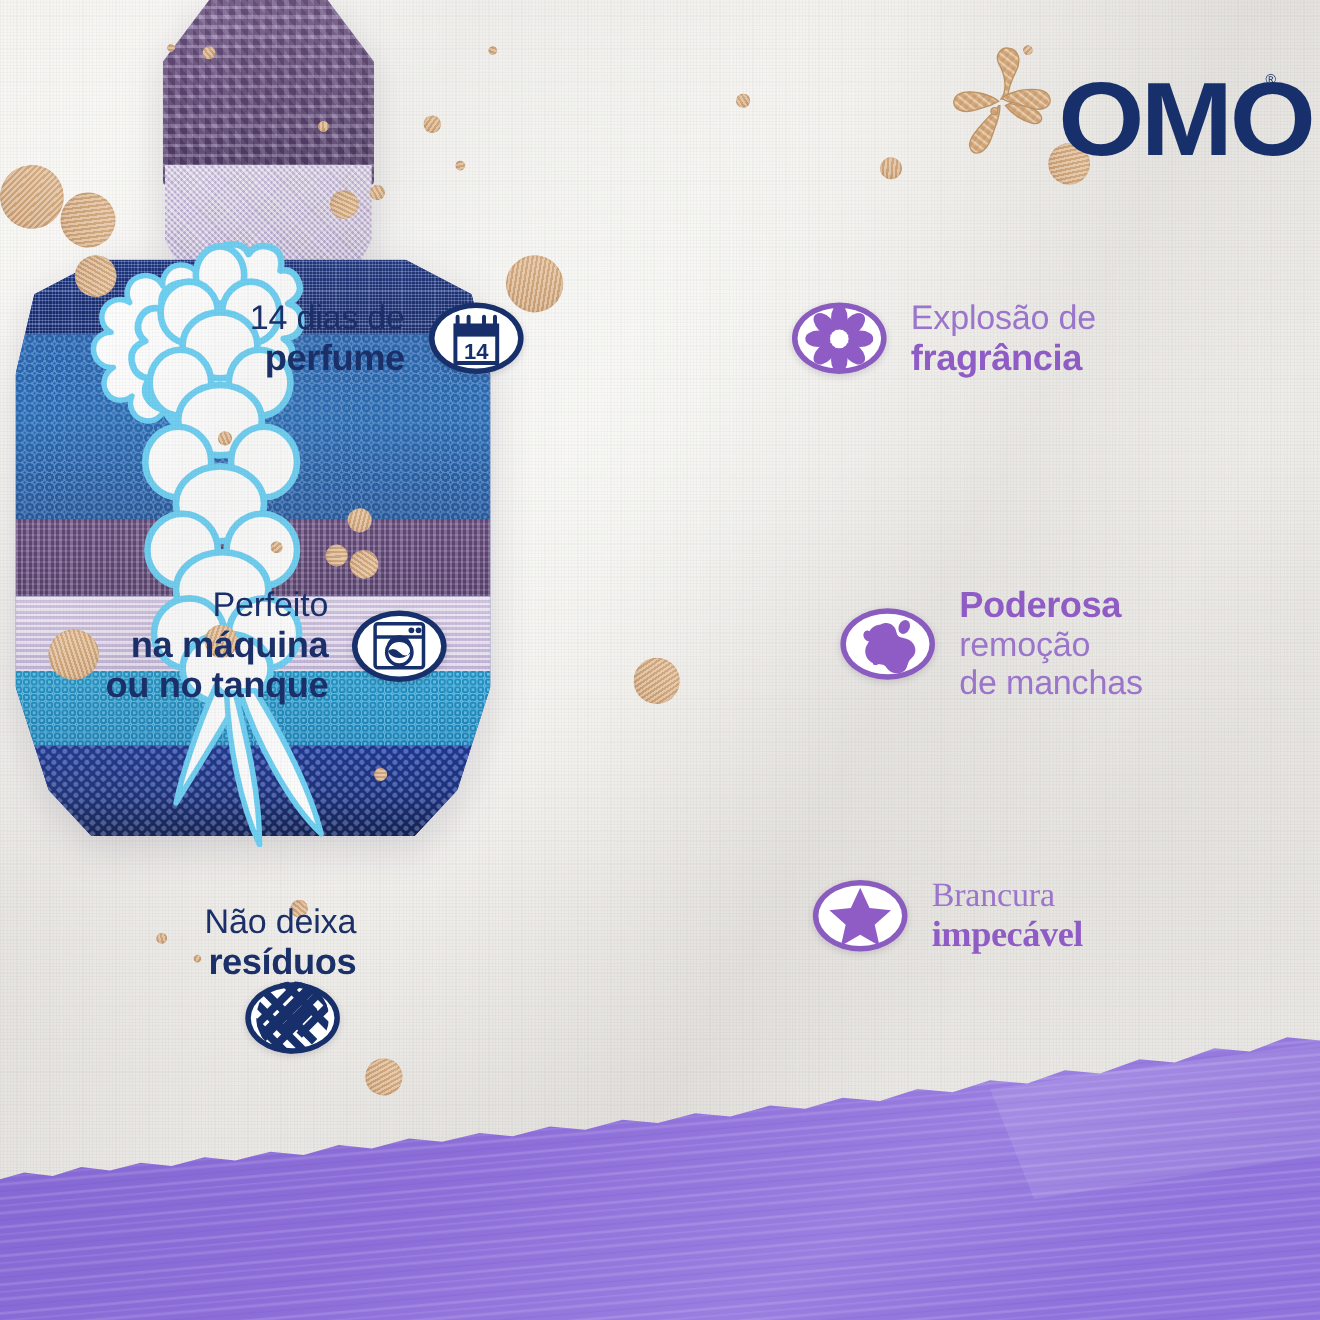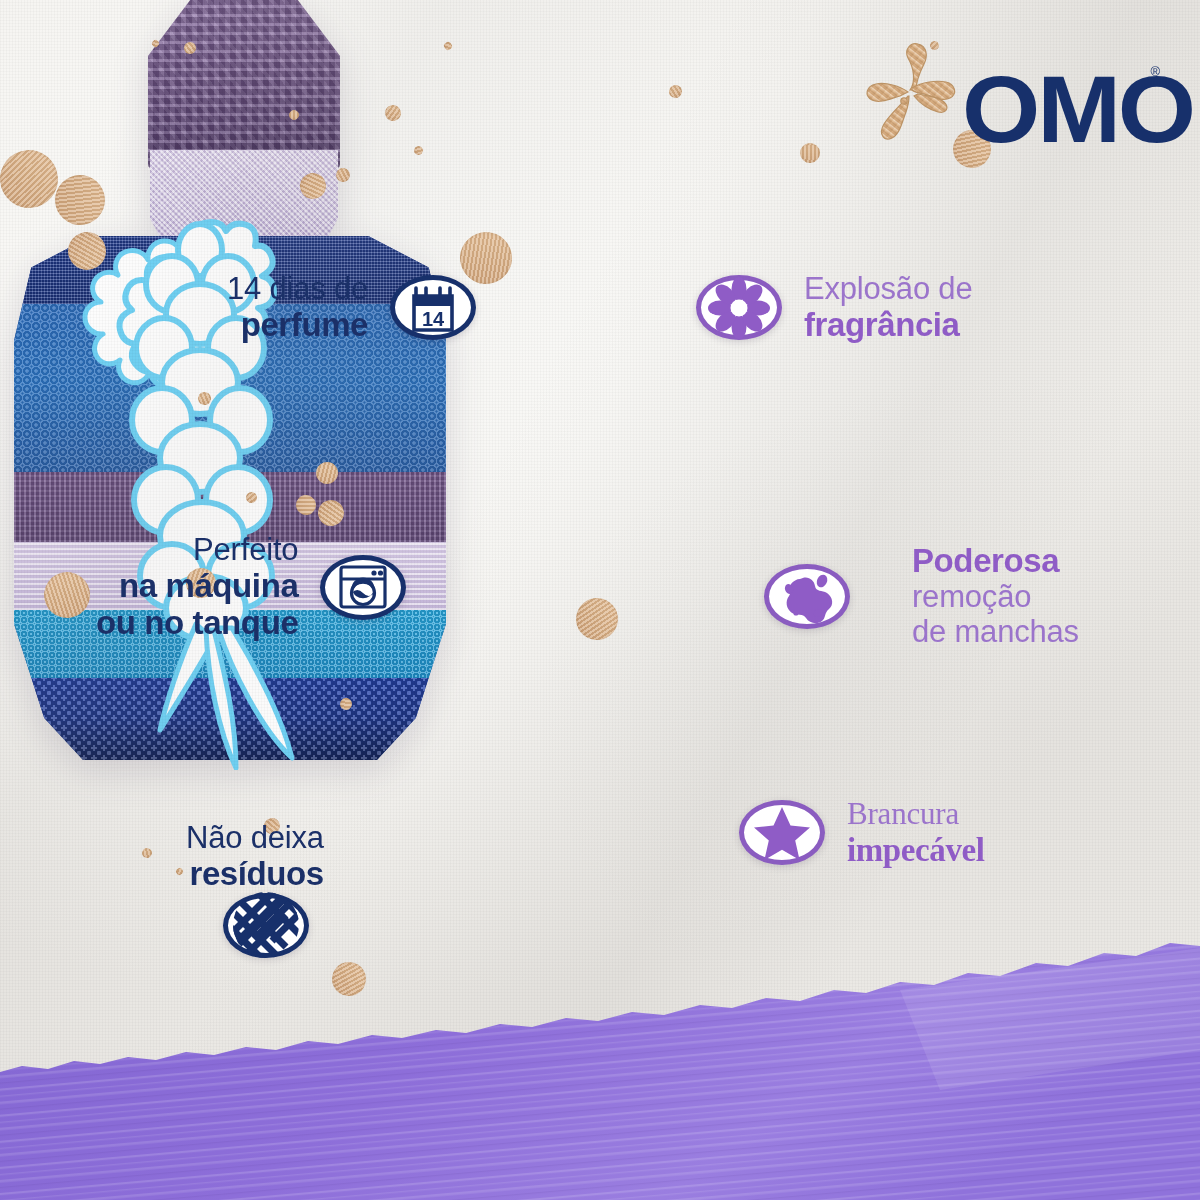--- a/index.html
+++ b/index.html
@@ -324,21 +324,21 @@
             <path d="M9 16 h38 v34 h-38 Z"></path>
             <path d="M11 8 v8 M21 8 v8 M35 8 v8 M45 8 v8" stroke-linecap="round"></path>
           </g>
           <rect x="9" y="16" width="38" height="10" fill="#17306b"></rect>
           <text x="28" y="46" text-anchor="middle" font-family="Liberation Sans, sans-serif" font-size="20" font-weight="bold" fill="#17306b">14</text>
         </svg>
       </div>
     </div>
   </div>
 
-  <div class="feature" style="left:696px; top:272px;">
+  <div class="feature" style="left:720px; top:272px;">
     <div class="badge purp">
       <div class="g">
         <svg width="62" height="62" viewBox="0 0 62 62">
           <g fill="#8f5cc6">
             <g>
               <ellipse cx="31" cy="12" rx="7.5" ry="12"></ellipse>
               <ellipse cx="31" cy="50" rx="7.5" ry="12"></ellipse>
               <ellipse cx="12" cy="31" rx="12" ry="7.5"></ellipse>
               <ellipse cx="50" cy="31" rx="12" ry="7.5"></ellipse>
               <ellipse cx="17.6" cy="17.6" rx="7.5" ry="12" transform="rotate(-45 17.6 17.6)"></ellipse>
@@ -373,21 +373,21 @@
           </g>
           <circle cx="40" cy="15" r="2.6" fill="#17306b"></circle>
           <circle cx="46.5" cy="15" r="2.6" fill="#17306b"></circle>
           <path d="M18.3 33 a11.5 11.5 0 0 1 21.4 0 a11.5 11.5 0 0 1 -21.4 0
                    M17.5 35 q5.8 -6 11.5 0 q5.8 6 11.5 0 l0 -4 a11.5 11.5 0 0 0 -23 0 Z" fill="#17306b"></path>
         </svg>
       </div>
     </div>
   </div>
 
-  <div class="feature" style="left:764px; top:543px;gap:40px;">
+  <div class="feature" style="left:764px; top:532px;">
     <div class="badge purp">
       <div class="g">
         <svg width="62" height="62" viewBox="0 0 62 62">
           <g fill="#8f5cc6">
             <path d="M24 14 c7 -4 14 0 15 7 c1 6 7 4 12 7 c6 4 7 12 2 16
                      c-5 4 -3 9 -7 12 c-5 4 -13 2 -16 -3 c-3 -5 -9 -2 -14 -5
                      c-6 -4 -7 -12 -3 -17 c3 -4 -1 -8 2 -12 c2 -3 6 -5 9 -5 Z"></path>
             <ellipse cx="46" cy="16" rx="5" ry="6.5" transform="rotate(25 46 16)"></ellipse>
             <ellipse cx="13" cy="24" rx="4" ry="5" transform="rotate(-20 13 24)"></ellipse>
             <ellipse cx="42" cy="48" rx="5" ry="3.6" transform="rotate(-18 42 48)"></ellipse>

